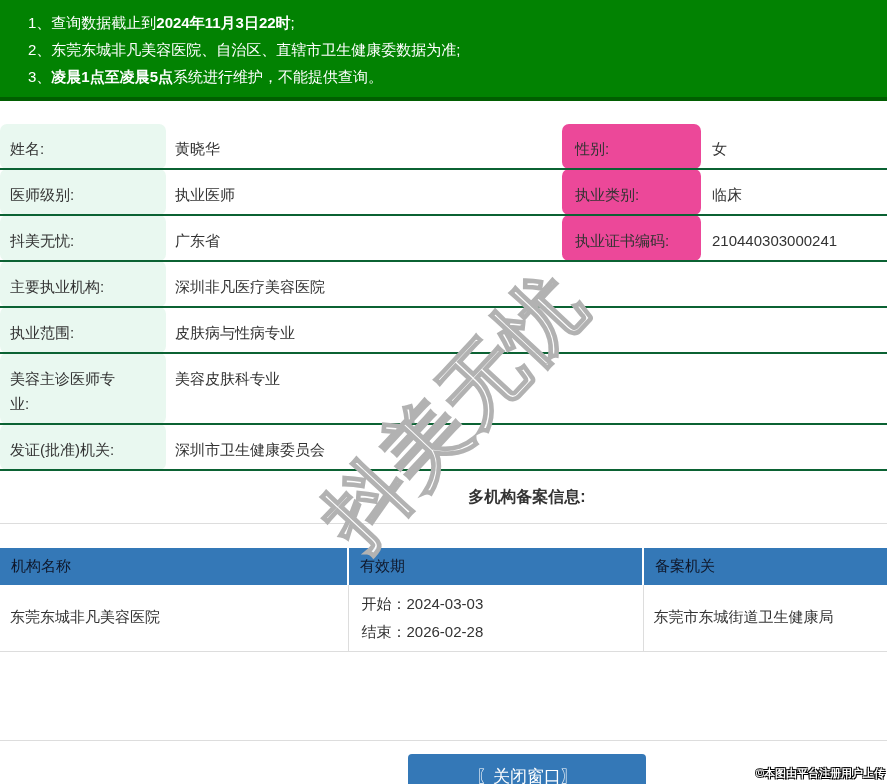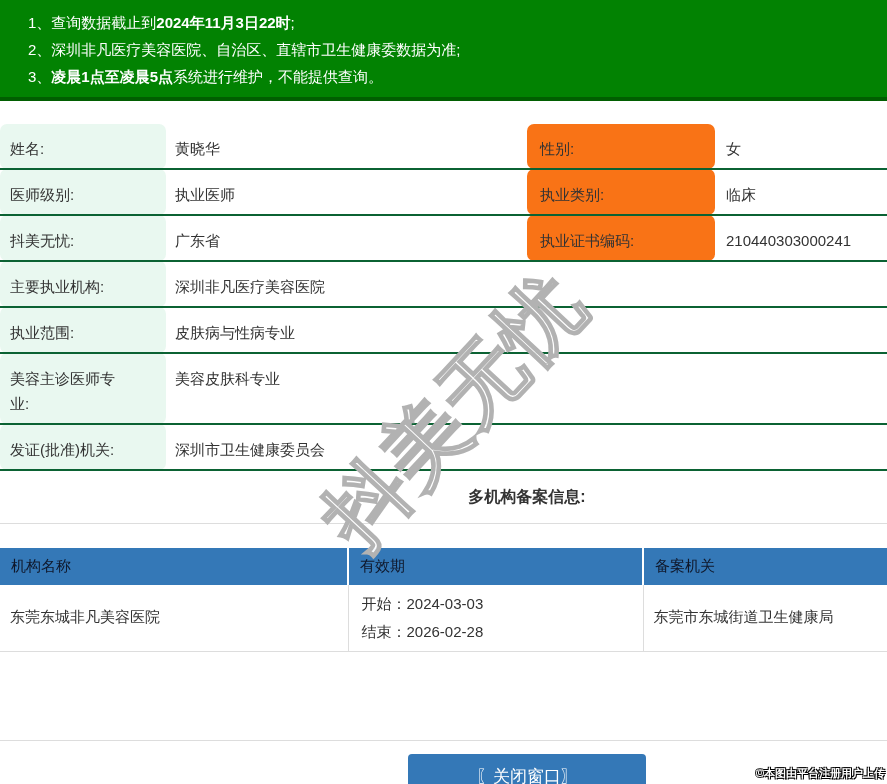--- a/index.html
+++ b/index.html
@@ -37,22 +37,22 @@
     vertical-align: top;
     padding-top: 12px;
     padding-bottom: 7px;
     line-height: 25px;
     border-bottom: 2px solid #0b6233;
     box-sizing: border-box;
     word-break: break-all;
     border-radius: 7px;
   }
   td.lbl  { width: 166px; background: #e9f8f0; padding-left: 10px; padding-right: 40px; }
-  td.val  { width: 361px; padding-left: 9px; }
-  td.lbl2 { width: 188px; background: #f97316; padding-left: 13px; }
+  td.val  { width: 396px; padding-left: 9px; }
+  td.lbl2 { width: 139px; background: #ec4899; padding-left: 13px; }
   td.val2 { padding-left: 11px; }
   td.valwide { padding-left: 9px; }
 
   
   .section-heading {
     width: 1054px;
     height: 52px;
     line-height: 52px;
     text-align: center;
     font-weight: bold;
@@ -142,21 +142,21 @@
     z-index: 6;
   }
 </style>
 </head>
 <body>
 
 <div class="page">
 
   <div class="notice">
     <div class="notice-line"><span>1、</span><span>查询数据截止到</span><b>2024年11月3日22时</b><span>;</span></div>
-    <div class="notice-line"><span>2、</span><span>深圳非凡医疗美容医院、自治区、直辖市卫生健康委数据为准;</span><b></b><span></span></div>
+    <div class="notice-line"><span>2、</span><span>东莞东城非凡美容医院、自治区、直辖市卫生健康委数据为准;</span><b></b><span></span></div>
     <div class="notice-line"><span>3、</span><span></span><b>凌晨1点至凌晨5点</b><span>系统进行维护，不能提供查询。</span></div>
   </div>
 
   <table class="info-table">
     <tbody>
       <tr>
         <td class="lbl">姓名:</td>
         <td class="val">黄晓华</td>
         <td class="lbl2">性别:</td>
         <td class="val2">女</td>

